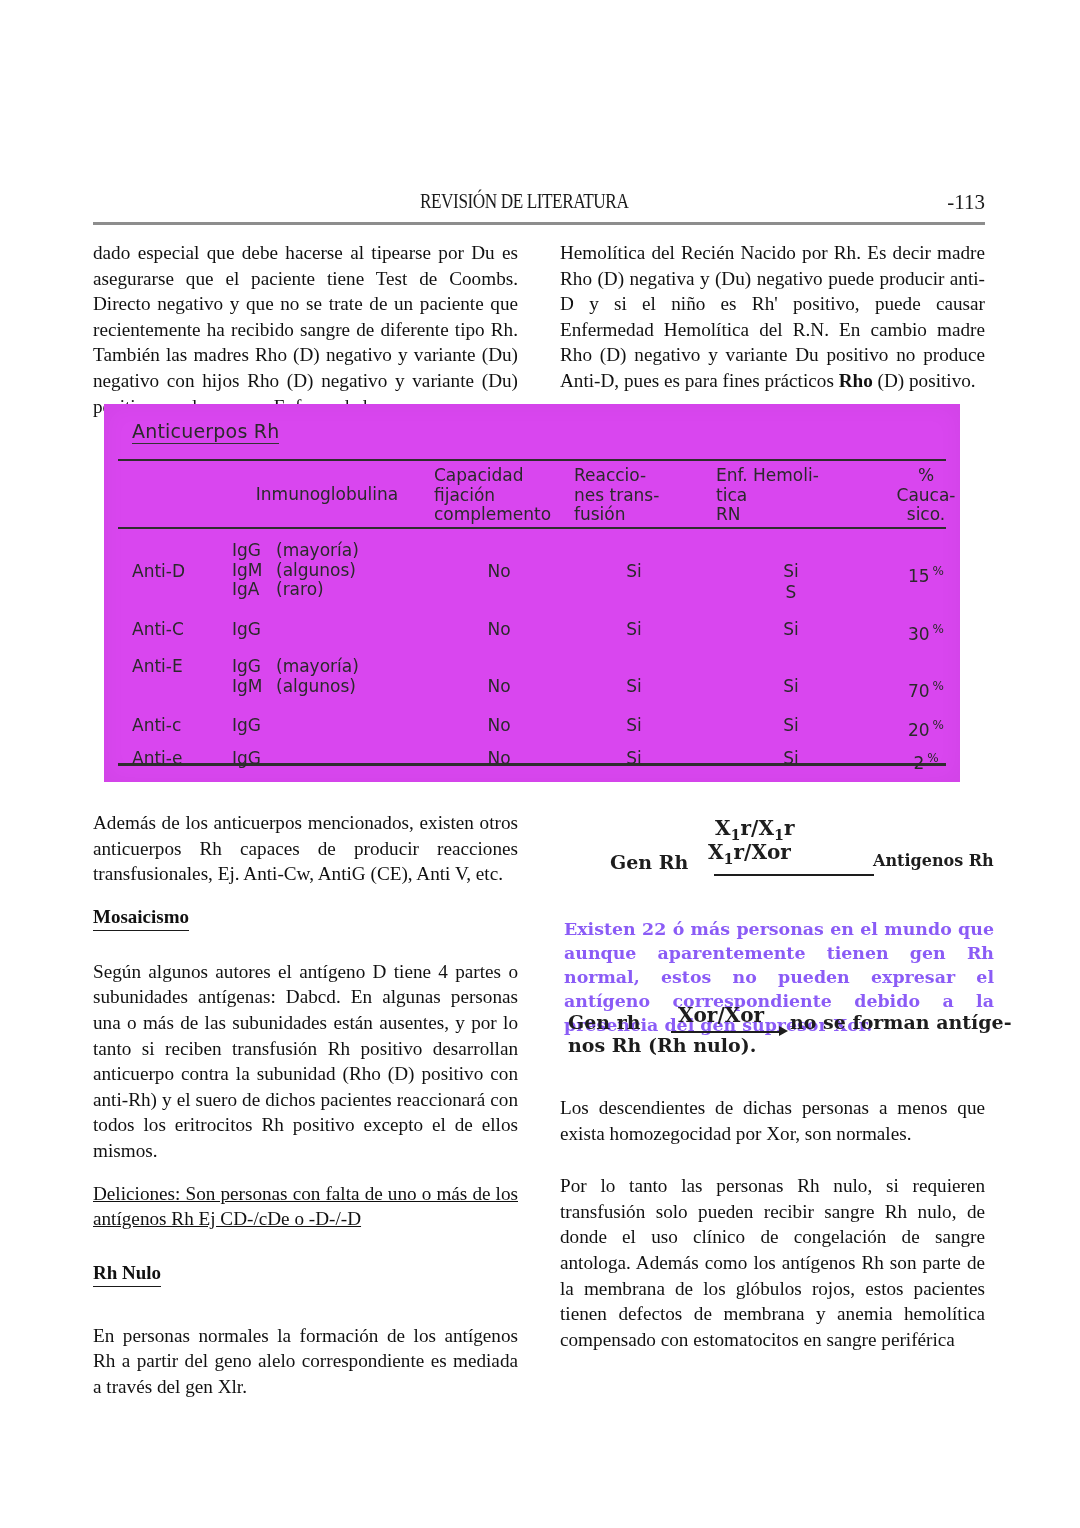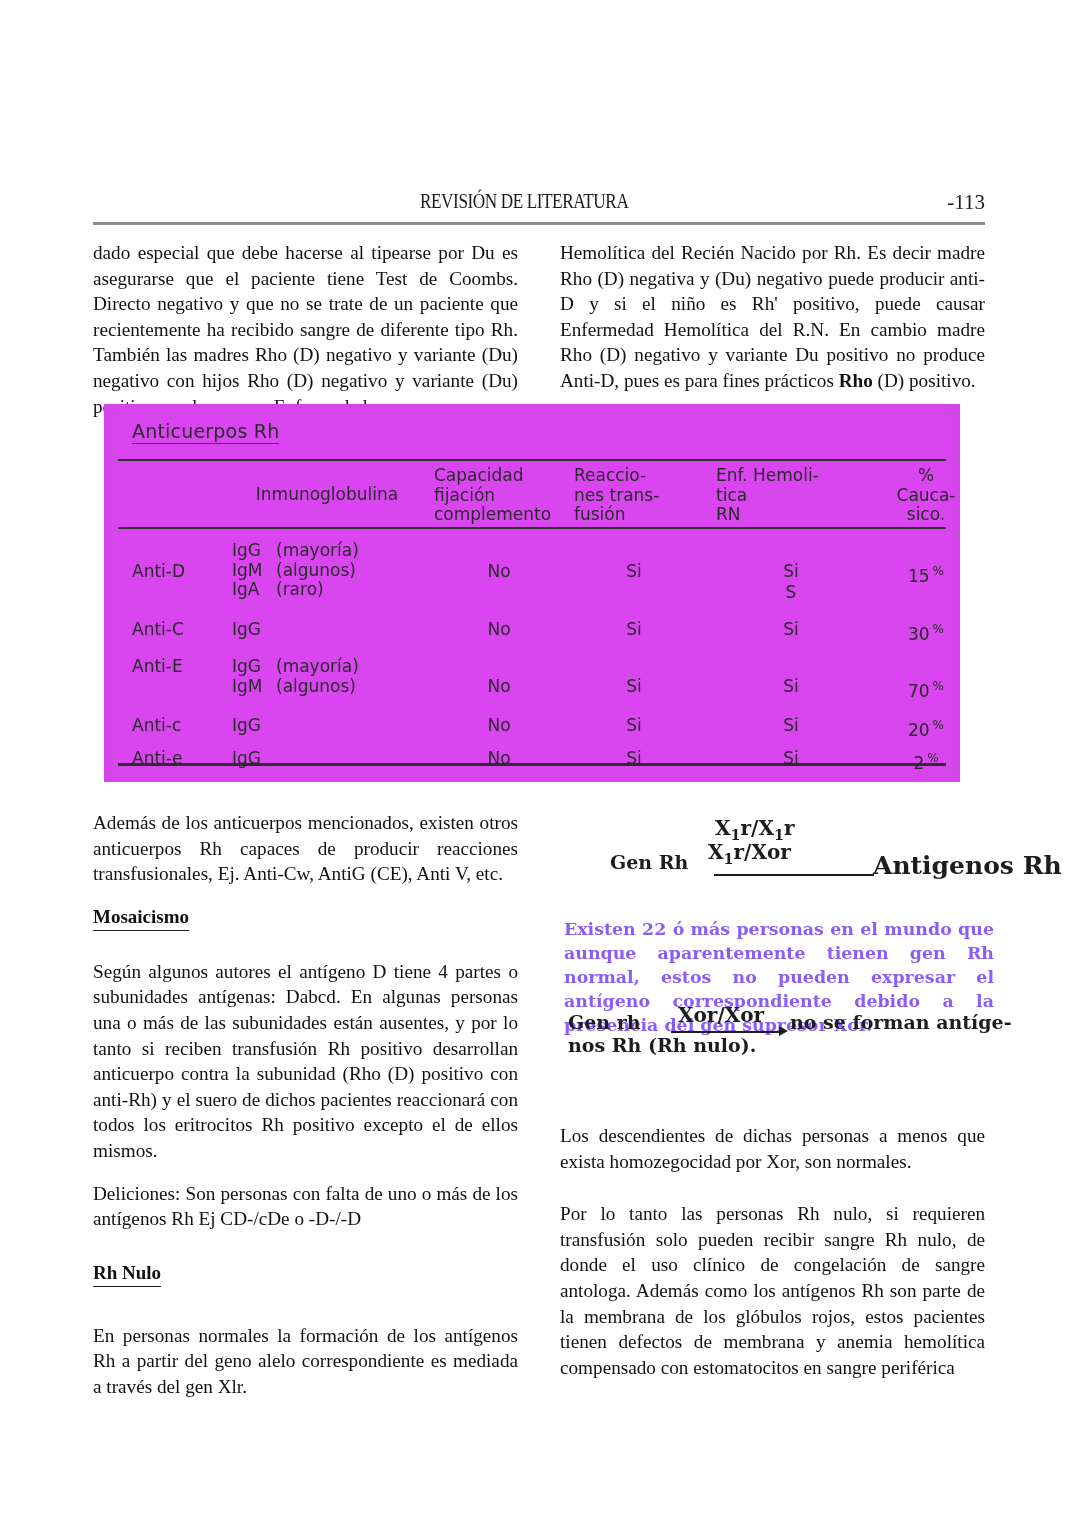--- a/index.html
+++ b/index.html
@@ -110,21 +110,21 @@
   .genefig .frac-top{
     position:absolute;left:155px;top:1px;font-size:20px;white-space:nowrap;
   }
   .genefig .frac-bot{
     position:absolute;left:148px;top:25px;font-size:20px;white-space:nowrap;
   }
   .genefig .gline{
     position:absolute;left:154px;top:59px;width:160px;height:2.2px;background:#1d1d1d;
   }
   .genefig .lbl-right{
-    position:absolute;left:313px;top:36px;font-size:25px;white-space:nowrap;
+    position:absolute;left:313px;top:36px;font-size:16px;white-space:nowrap;
   }
   .sub1{font-size:0.72em;vertical-align:sub;}
 
   .tw-para{
     position:absolute;left:564px;width:430px;
     font-family:"DejaVu Serif",serif;
     font-weight:bold;
     font-size:17.4px;line-height:24px;
     text-align:justify;
     color:#8b5cf6;
@@ -259,21 +259,21 @@
 
   <div class="col left" style="top:810px;">
     <p class="para">Además de los anticuerpos mencionados, existen otros anticuerpos Rh capaces de producir reacciones transfusionales, Ej. Anti-Cw, AntiG (CE), Anti V, etc.</p>
 
     <div class="subhead-wrap">
       <span class="subhead">Mosaicismo</span>
     </div>
 
     <p class="para">Según algunos autores el antígeno D tiene 4 partes o subunidades antígenas: Dabcd. En algunas personas una o más de las subunidades están ausentes, y por lo tanto si reciben transfusión Rh positivo desarrollan anticuerpo contra la subunidad (Rho (D) positivo con anti-Rh) y el suero de dichos pacientes reaccionará con todos los eritrocitos Rh positivo excepto el de ellos mismos.</p>
 
-    <p class="para" style="margin-bottom:28px;">Deliciones: Son personas con falta de uno o más de los antígenos Rh Ej CD-/cDe o -D-/-D</p>
+    <p class="para" style="margin-bottom:28px;text-decoration:underline;">Deliciones: Son personas con falta de uno o más de los antígenos Rh Ej CD-/cDe o -D-/-D</p>
 
     <div class="subhead-wrap" style="margin-bottom:22px;">
       <span class="subhead">Rh Nulo</span>
     </div>
 
     <p class="para">En personas normales la formación de los antígenos Rh a partir del geno alelo correspondiente es mediada a través del gen Xlr.</p>
   </div>
 
   <div class="genefig typewriter">
     <span class="lbl-left">Gen Rh</span>
@@ -287,18 +287,18 @@
 
   <div class="nullfig typewriter">
     <span class="nf-a">Gen rh</span>
     <span class="nf-frac">Xor/Xor</span>
     <span class="nf-line"></span>
     <span class="nf-arrow"></span>
     <span class="nf-b">no se forman antíge-</span>
     <span class="nf-c">nos Rh (Rh nulo).</span>
   </div>
 
-  <div class="col right" style="top:1095px;margin-top:28px;">
+  <div class="col right" style="top:1095px;">
     <p class="para" style="margin-bottom:27px;">Los descendientes de dichas personas a menos que exista homozegocidad por Xor, son normales.</p>
     <p class="para">Por lo tanto las personas Rh nulo, si requieren transfusión solo pueden recibir sangre Rh nulo, de donde el uso clínico de congelación de sangre antologa. Además como los antígenos Rh son parte de la membrana de los glóbulos rojos, estos pacientes tienen defectos de membrana y anemia hemolítica compensado con estomatocitos en sangre periférica</p>
   </div>
 
 </div>
 
 </body></html>

